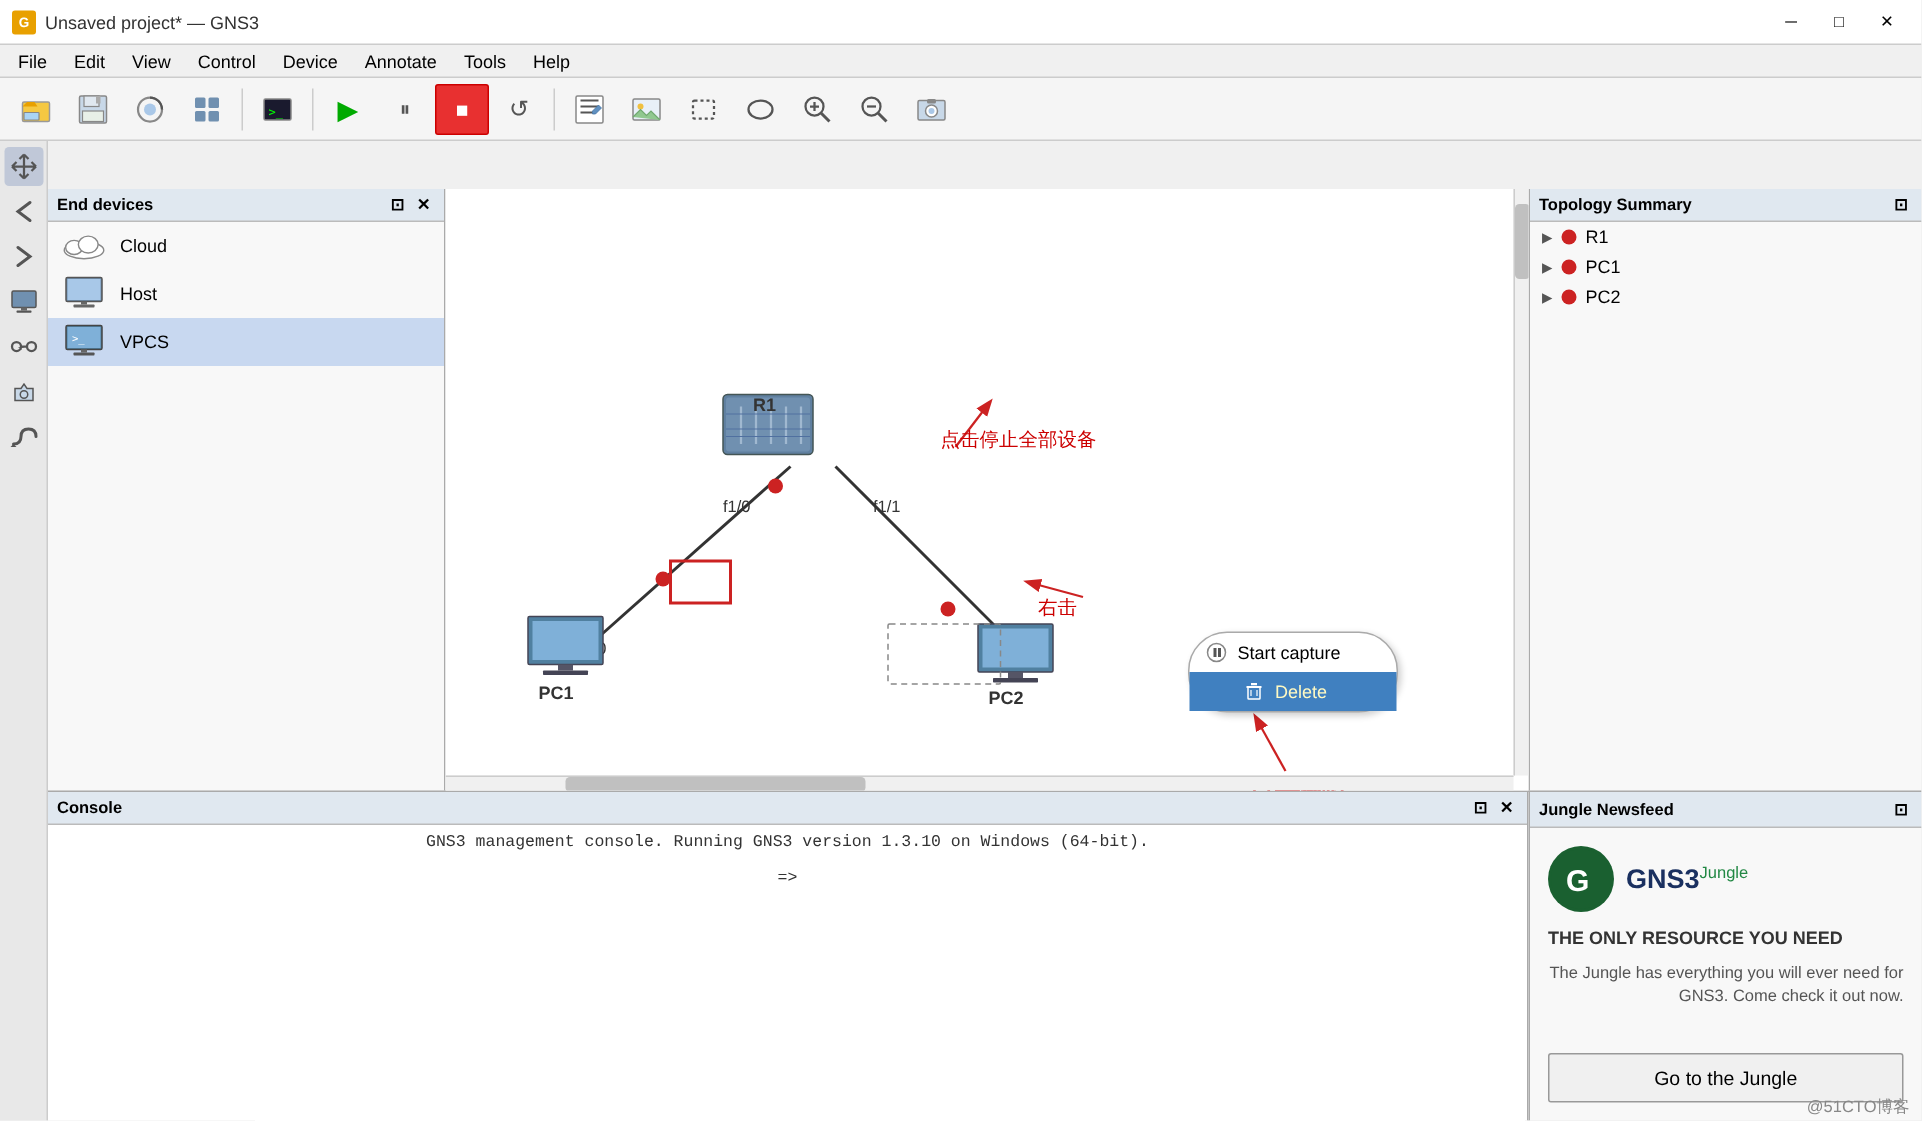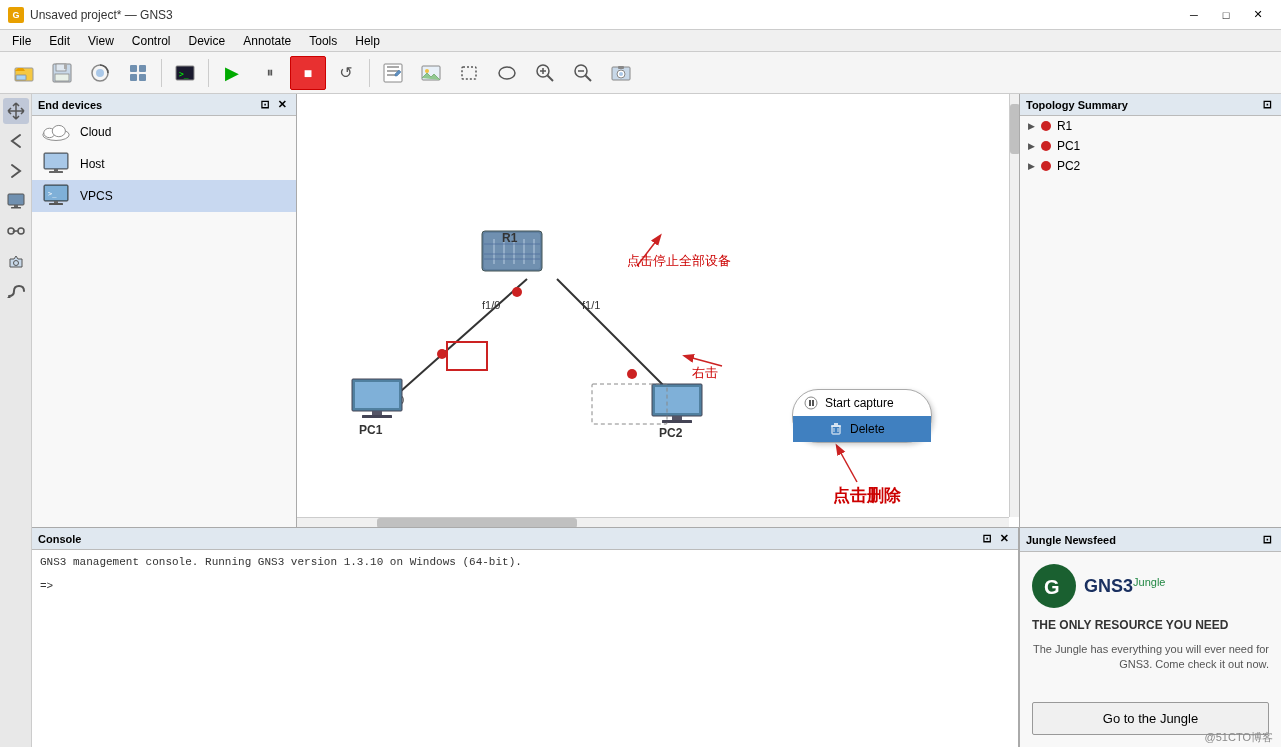--- a/index.html
+++ b/index.html
@@ -27,21 +27,21 @@
 
     
     .main-layout { display: flex; height: calc(747px - 30px - 22px - 42px); }
 
     
     .left-sidebar { width: 32px; background: #e8e8e8; border-right: 1px solid #ccc; display: flex; flex-direction: column; align-items: center; padding: 4px 0; gap: 4px; }
     .sidebar-icon { width: 26px; height: 26px; display: flex; align-items: center; justify-content: center; cursor: pointer; border-radius: 3px; font-size: 14px; color: #555; }
     .sidebar-icon.active { background: #c0c8d8; }
 
     
-    .panels-area { display: flex; flex-direction: column; flex: 1; }
+    .panels-area { display: flex; flex-direction: column; flex: 1; margin-top: 32px; }
     .top-panels { display: flex; flex: 1; }
     .bottom-panels { display: flex; height: 220px; border-top: 1px solid #aaa; }
 
     
     .end-devices-panel { width: 265px; background: #f8f8f8; border-right: 1px solid #aaa; display: flex; flex-direction: column; flex-shrink: 0; }
     .panel-header { background: #e0e8f0; padding: 3px 6px; font-size: 11px; font-weight: bold; display: flex; align-items: center; justify-content: space-between; border-bottom: 1px solid #bbb; height: 22px; }
     .panel-header-btns { display: flex; gap: 2px; }
     .panel-header-btn { font-size: 11px; cursor: pointer; padding: 0 3px; }
     .device-list { flex: 1; overflow-y: auto; }
     .device-item { display: flex; align-items: center; padding: 4px 8px; gap: 8px; cursor: pointer; }
@@ -56,42 +56,42 @@
 
     
     .topology-panel { width: 262px; background: #f8f8f8; border-left: 1px solid #aaa; display: flex; flex-direction: column; flex-shrink: 0; }
     .topo-item { display: flex; align-items: center; padding: 3px 8px; gap: 6px; cursor: pointer; font-size: 12px; }
     .topo-arrow { font-size: 9px; color: #555; }
     .topo-dot { width: 10px; height: 10px; border-radius: 50%; background: #cc2222; flex-shrink: 0; }
 
     
     .console-panel { flex: 1; background: white; display: flex; flex-direction: column; border-right: 1px solid #aaa; }
     .console-header { background: #e0e8f0; padding: 3px 6px; font-size: 11px; font-weight: bold; display: flex; align-items: center; justify-content: space-between; border-bottom: 1px solid #bbb; height: 22px; }
-    .console-content { flex: 1; background: white; padding: 6px 8px; font-family: 'Courier New', monospace; font-size: 11px; color: #333; overflow-y: auto; }
+    .console-content { flex: 1; background: white; padding: 6px 8px; font-family: 'Courier New', monospace; font-size: 11px; color: #333; overflow-y: auto; text-align: center; }
 
     
     .jungle-panel { width: 262px; background: #f8f8f8; border-left: 1px solid #aaa; display: flex; flex-direction: column; flex-shrink: 0; }
     .jungle-header { background: #e0e8f0; padding: 3px 6px; font-size: 11px; font-weight: bold; display: flex; align-items: center; justify-content: space-between; border-bottom: 1px solid #bbb; height: 24px; }
     .jungle-content { flex: 1; padding: 12px; display: flex; flex-direction: column; gap: 10px; }
     .jungle-logo { display: flex; align-items: center; gap: 8px; }
     .jungle-logo-icon { width: 44px; height: 44px; background: #1a6030; border-radius: 50%; display: flex; align-items: center; justify-content: center; color: white; font-size: 18px; font-weight: bold; }
     .jungle-logo-text { display: flex; flex-direction: row; }
     .jungle-gns3 { font-size: 18px; font-weight: bold; color: #1a3060; }
     .jungle-subtitle { font-size: 11px; color: #228844; }
     .jungle-tagline { font-size: 12px; font-weight: bold; color: #333; }
     .jungle-desc { font-size: 11px; color: #555; line-height: 1.4; text-align: right; }
     .jungle-btn { background: #f0f0f0; border: 1px solid #999; padding: 8px; text-align: center; font-size: 13px; cursor: pointer; border-radius: 2px; margin-top: auto; }
 
     
     .diagram { position: absolute; top: 0; left: 0; right: 10px; bottom: 10px; }
 
     
     .context-menu { position: absolute; background: white; border: 1px solid #aaa; box-shadow: 2px 2px 5px rgba(0,0,0,0.2); width: 140px; z-index: 10; }
     .ctx-item { padding: 5px 10px; font-size: 12px; display: flex; align-items: center; gap: 6px; cursor: pointer; }
-    .ctx-item.selected { background: #4080c0; color: #000000; padding-left: 35px; }
+    .ctx-item.selected { background: #4080c0; color: #fef9c3; padding-left: 35px; }
     .ctx-icon { width: 16px; height: 16px; display: flex; align-items: center; justify-content: center; }
 
     
     .annotation { position: absolute; color: #cc0000; font-size: 13px; font-weight: normal; pointer-events: none; }
 
     
     .watermark { position: absolute; bottom: 2px; right: 8px; font-size: 11px; color: #888; }
   </style>
 </head>
 <body>

